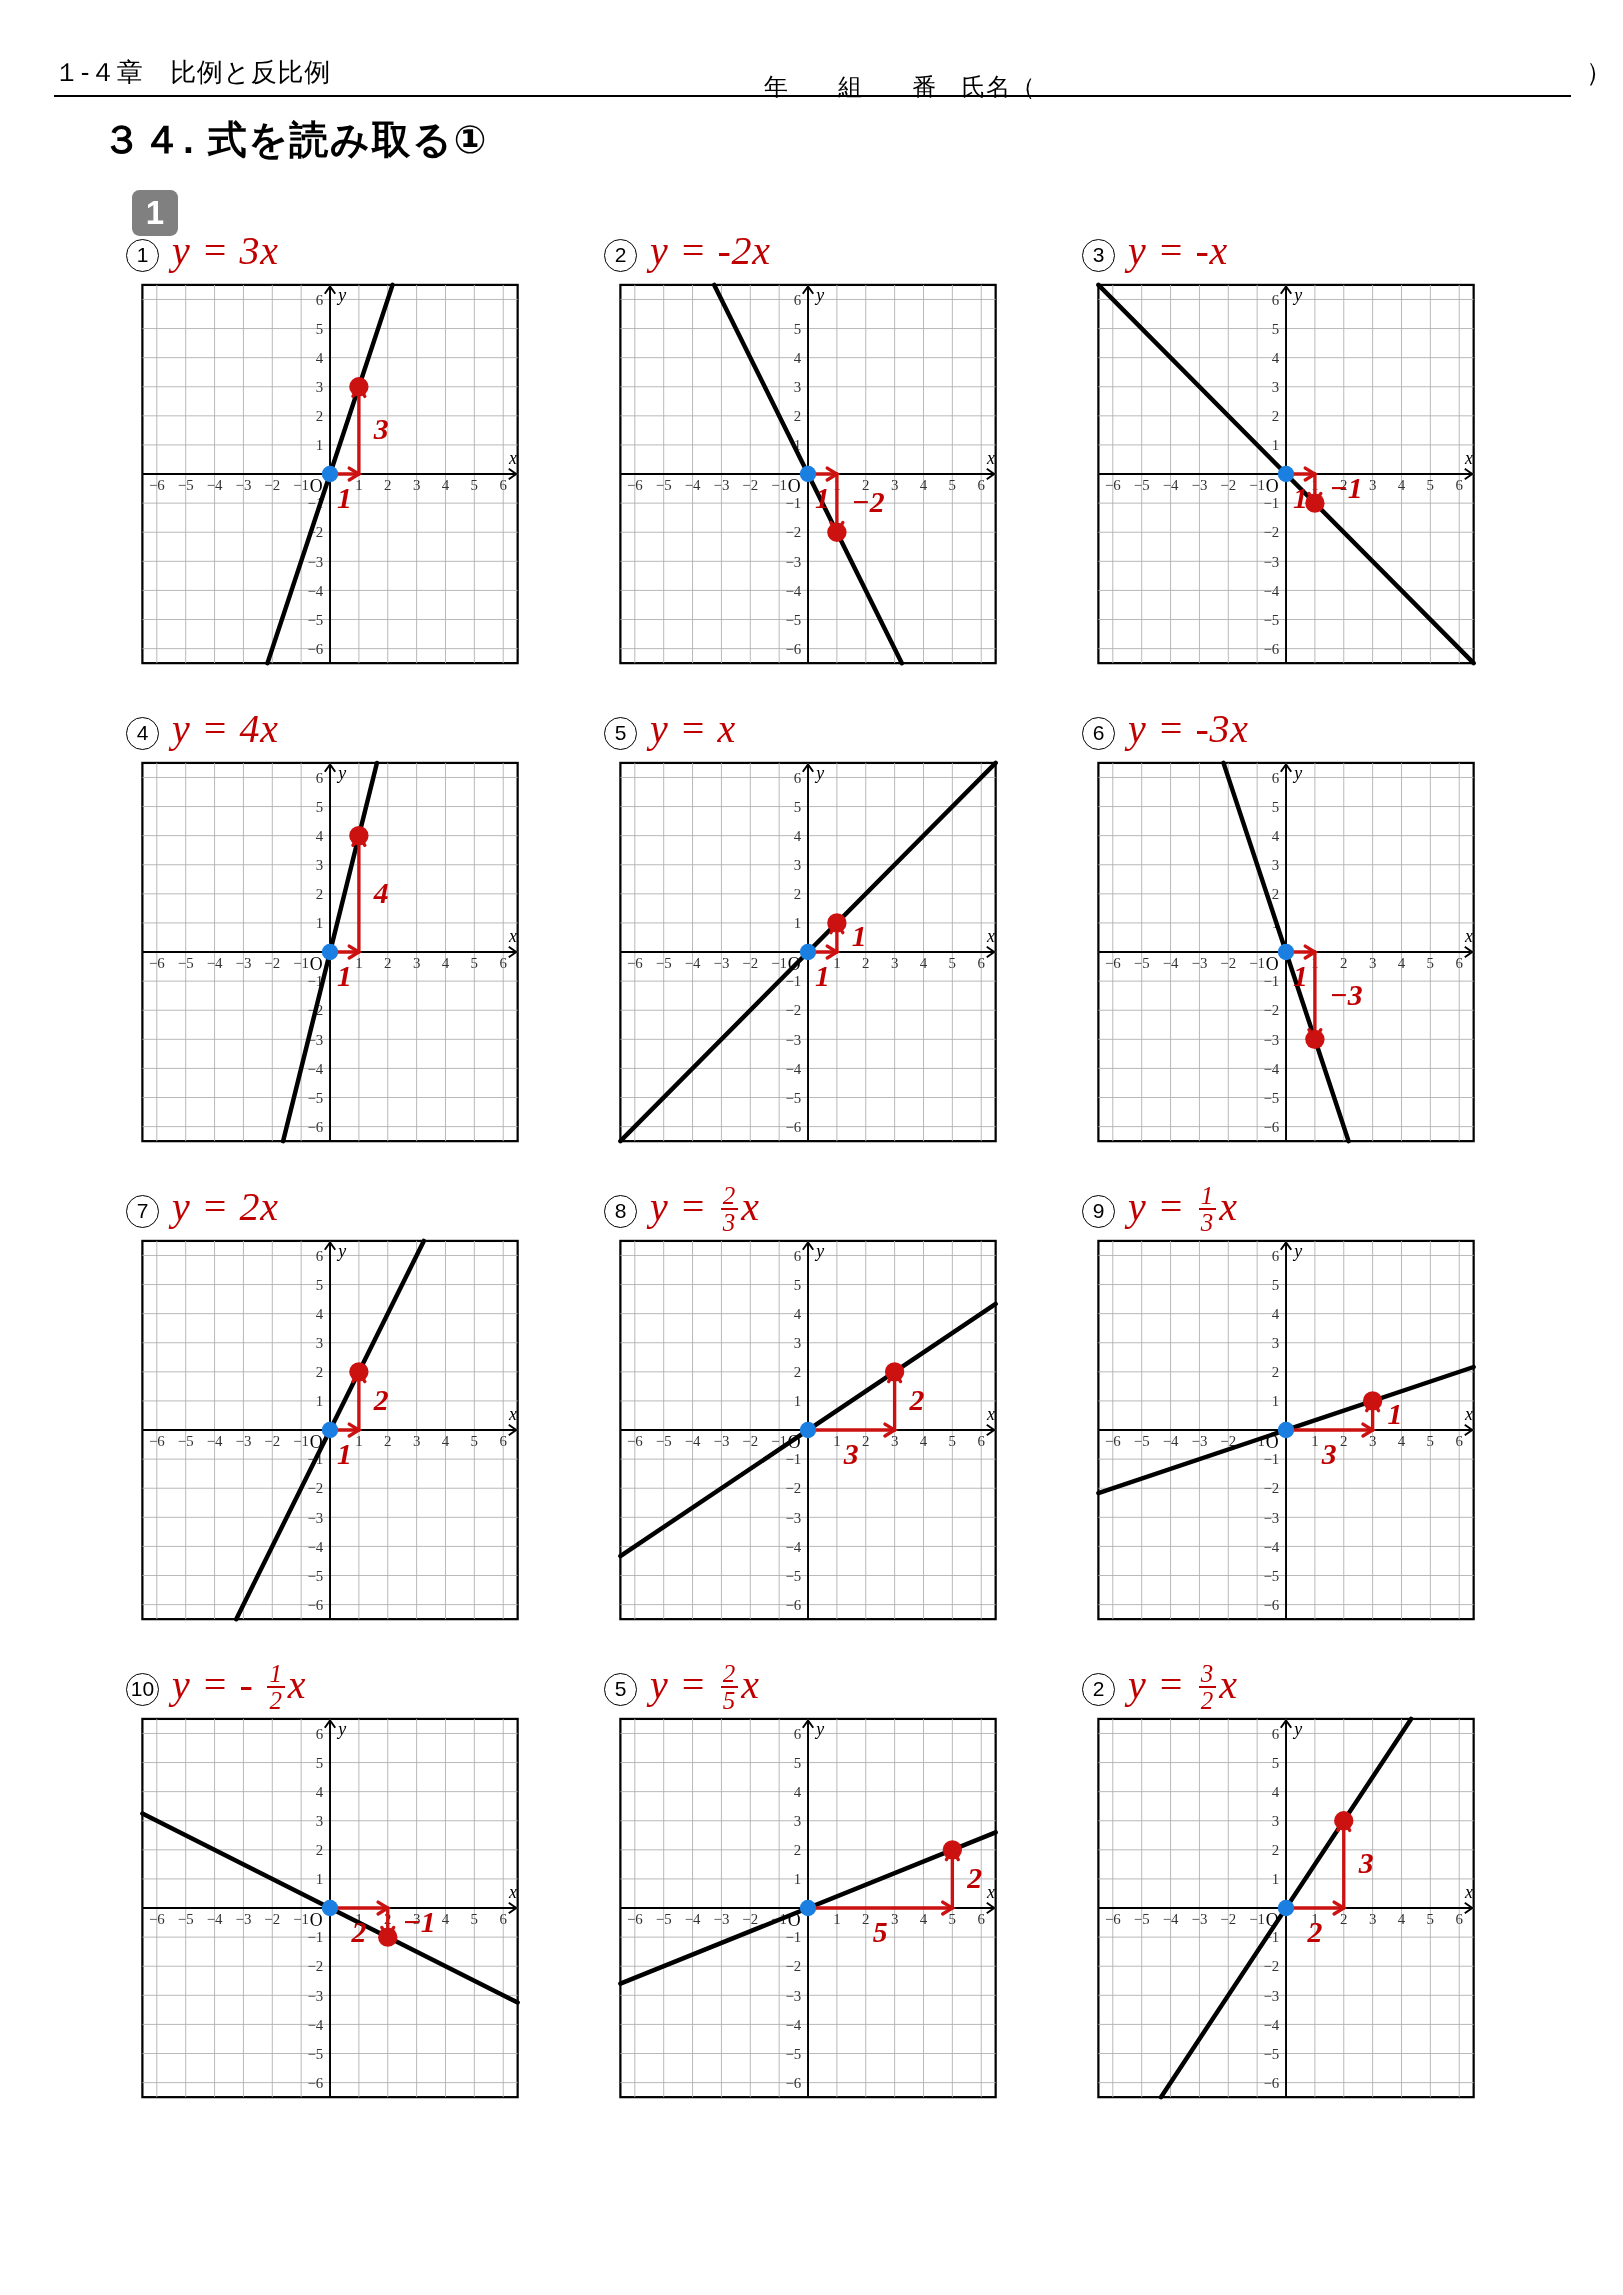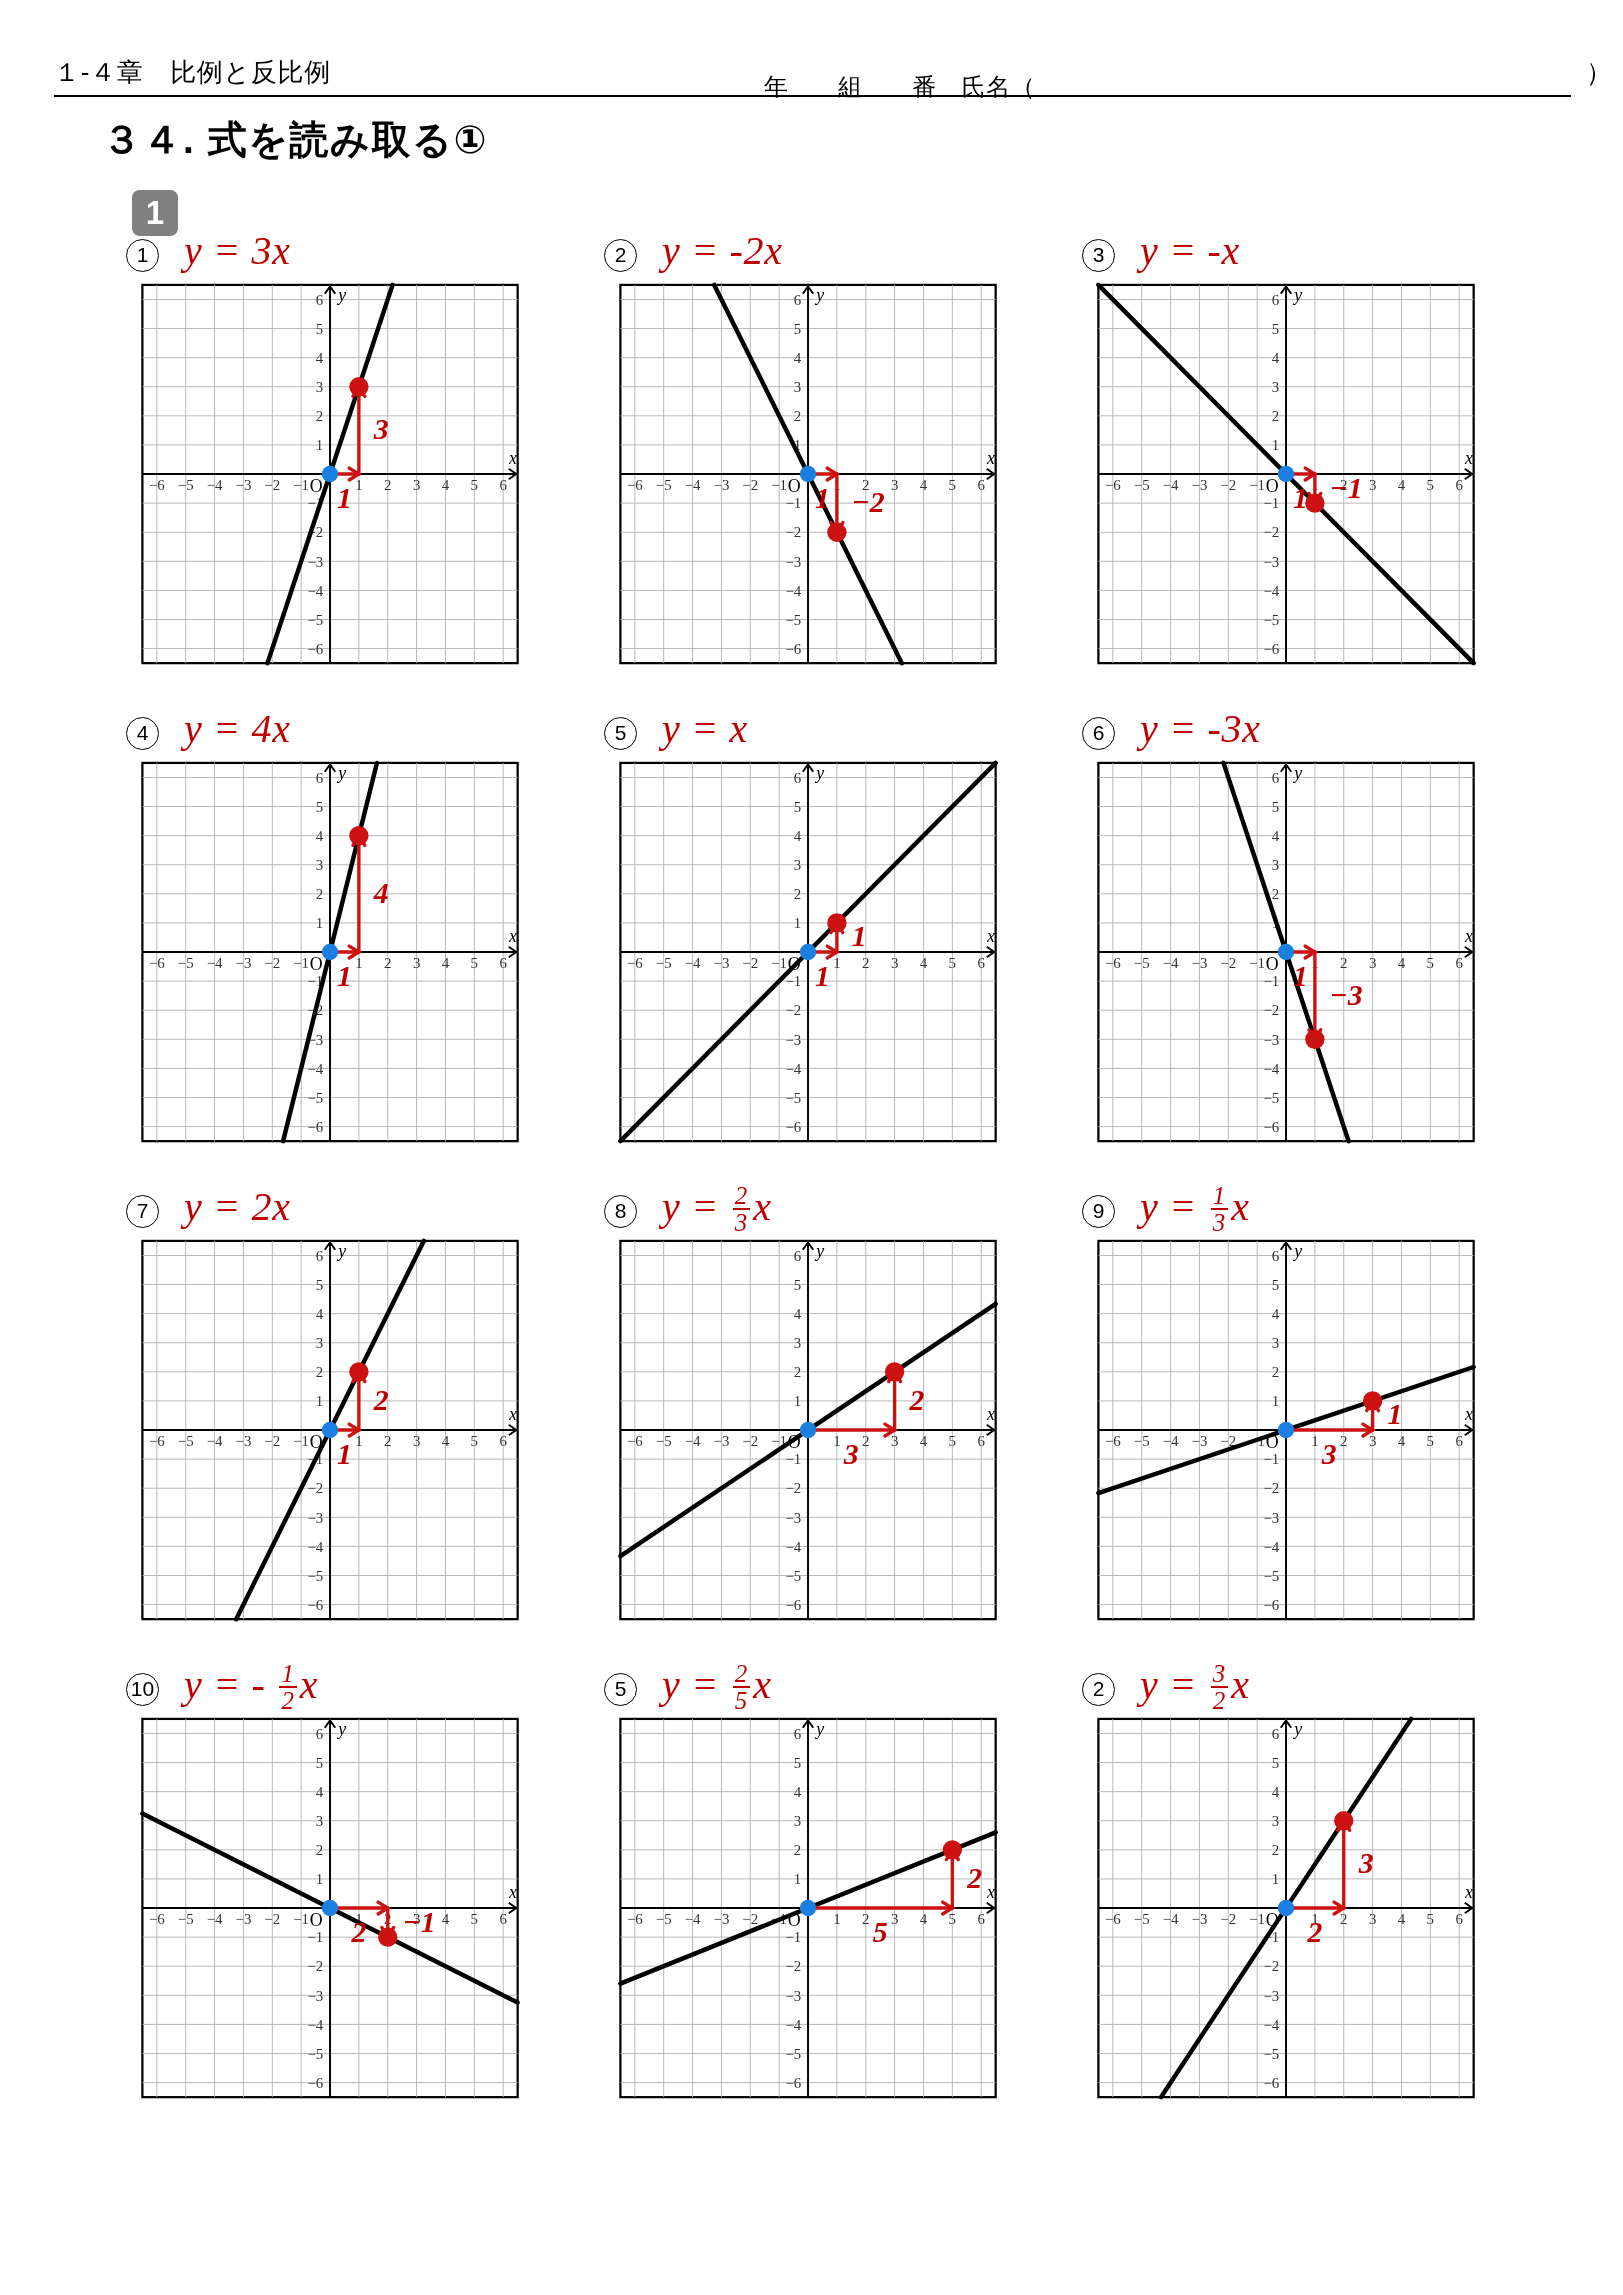--- a/index.html
+++ b/index.html
@@ -61,21 +61,20 @@
     box-sizing:border-box;
   }
   .ans{
     position:absolute;left:46px;top:-10.4px;
     color:#c00000;
     font-family:"Liberation Serif",serif;
     font-style:italic;
     font-size:40px;
     white-space:nowrap;
     letter-spacing:0.7px;
-    margin-left:12px;
   }
   .ans .fr{
     display:inline-block;vertical-align:middle;
     text-align:center;font-size:25px;line-height:1.0;
     margin:0 3px;position:relative;top:-1.5px;
   }
   .ans .fr .num{display:block;padding:0 2.2px;}
   .ans .fr .den{display:block;border-top:2.2px solid #c00000;padding:0 2.2px;}
 
   svg.plot{position:absolute;left:0px;top:36px;}

